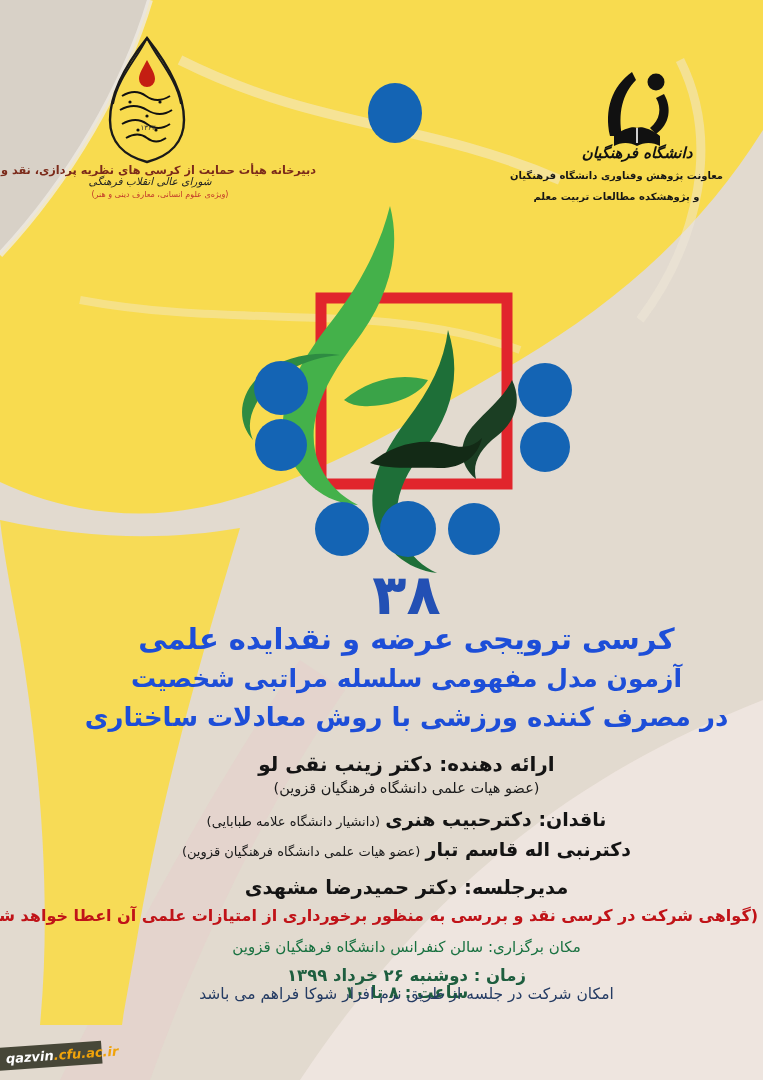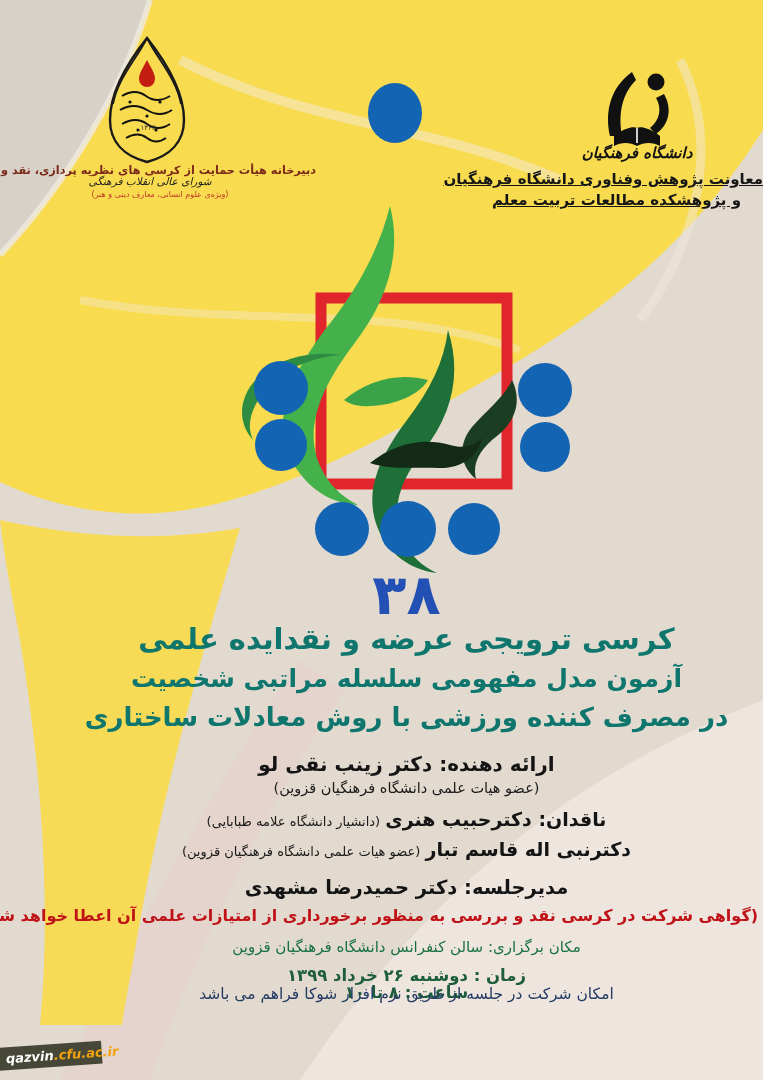--- a/index.html
+++ b/index.html
@@ -4,34 +4,34 @@
 <style>
   html,body{margin:0;padding:0;background:#fff;}
   .poster{
     position:relative;width:763px;height:1080px;overflow:hidden;
     font-family:"DejaVu Sans",sans-serif;
   }
   .poster svg.art{position:absolute;left:0;top:0;z-index:0;}
   .txt{position:absolute;z-index:2;direction:rtl;text-align:center;white-space:nowrap;}
   .center-col{left:55px;right:5px;}
   .num{font-size:56px;font-weight:bold;color:#2350B4;letter-spacing:4px;}
-  .title{color:#0f766e;font-weight:bold;}
+  .title{color:#1d4ed8;font-weight:bold;}
   .t1{font-size:29px;}
   .t2{font-size:25px;}
   .t3{font-size:26px;}
   .person{font-size:20px;font-weight:bold;color:#141414;}
   .aff{font-size:14.5px;color:#1a1a1a;font-weight:normal;}
   .mixed .nm{font-size:19px;font-weight:bold;color:#141414;}
   .mixed .af{font-size:13px;color:#1a1a1a;}
   .rednote{font-size:16px;font-weight:bold;color:#C01318;}
   .venue{font-size:15px;color:#187140;}
   .dt{font-size:16.5px;font-weight:bold;color:#1E5E3F;letter-spacing:1px;}
   .online{font-size:15.5px;color:#243B63;}
   .orgR-callig{font-size:15px;font-weight:bold;font-style:italic;color:#111;}
-  .orgR-line{font-size:15px;font-weight:bold;color:#161616;text-decoration:underline;}
+  .orgR-line{font-size:10px;font-weight:bold;color:#161616;}
   .orgL-callig{font-size:10.5px;font-style:italic;color:#222;}
   .orgL-year{font-size:7px;color:#333;}
   .orgL-line1{font-size:11.3px;font-weight:bold;color:#7B2A1A;}
   .orgL-line2{font-size:8px;color:#C2372A;}
   .watermark{
     position:absolute;z-index:3;left:-4px;top:1048px;width:106px;height:23px;
     background:#474738;transform:rotate(-4deg);transform-origin:left center;
     display:flex;align-items:center;padding-left:10px;box-sizing:border-box;
     direction:ltr;font-style:italic;font-weight:bold;font-size:13px;white-space:nowrap;
   }

